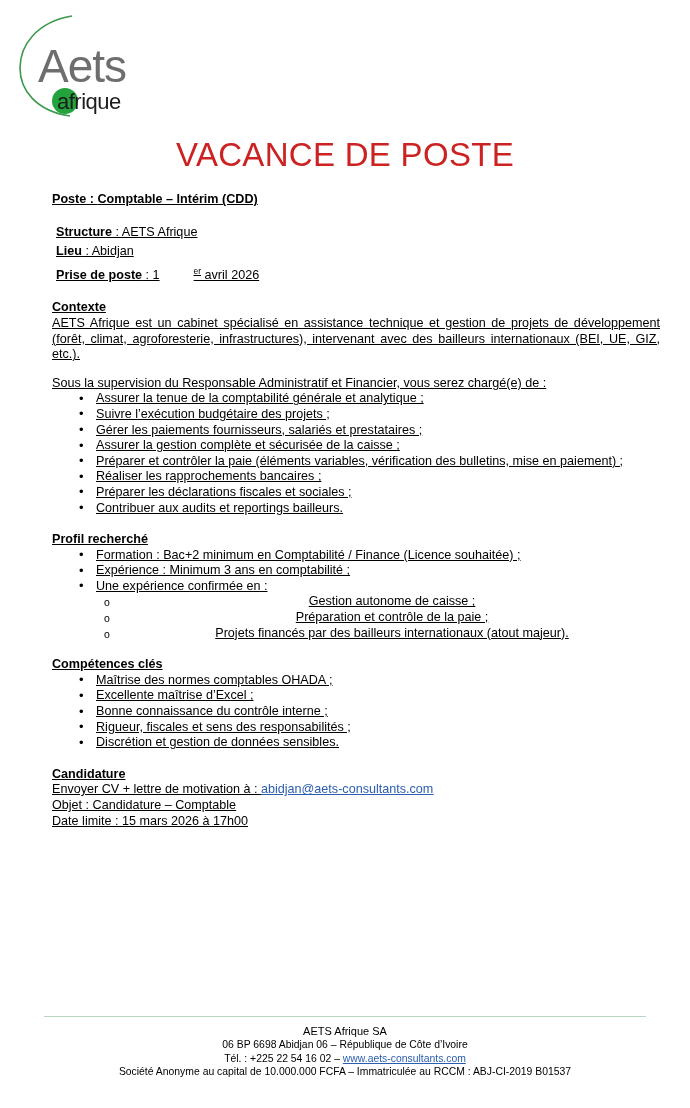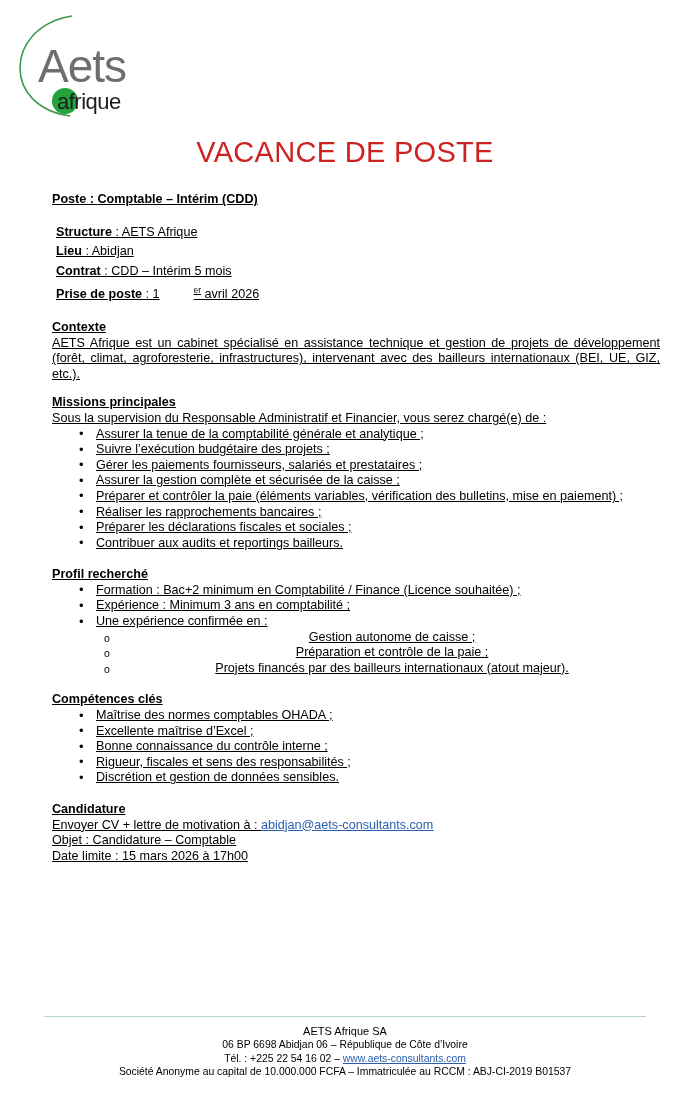--- a/index.html
+++ b/index.html
@@ -38,21 +38,21 @@
     letter-spacing: -0.5px;
   }
 
   
   #doc-title {
     position: absolute;
     left: 0;
     top: 136px;
     width: 690px;
     text-align: center;
-    font-size: 29px;
+    font-size: 33px;
     font-weight: normal;
     color: #cc2222;
     letter-spacing: 0.3px;
   }
 
   
   #content {
     position: absolute;
     left: 52px;
     top: 192px;
@@ -182,34 +182,30 @@
 
   <div class="gap-m"></div>
 
   <p class="kv">
     <span class="b">Structure</span><span> : AETS Afrique</span>
   </p>
   <p class="kv">
     <span class="b">Lieu</span><span> : Abidjan</span>
   </p>
   <p class="kv">
-    <span class="b">Contrat</span><span> : CDD – Intérim 5 mois</span>
-  </p>
-  <p class="kv">
     <span class="b">Prise de poste</span><span> : 1</span><sup class="ord">er</sup><span> avril 2026</span>
   </p>
 
   <div class="gap-m"></div>
 
   <p class="heading">Contexte</p>
   <p class="para">AETS Afrique est un cabinet spécialisé en assistance technique et gestion de projets de développement (forêt, climat, agroforesterie, infrastructures), intervenant avec des bailleurs internationaux (BEI, UE, GIZ, etc.).</p>
 
   <div class="gap-m"></div>
 
-  <p class="heading">Missions principales</p>
   <p class="para-left">Sous la supervision du Responsable Administratif et Financier, vous serez chargé(e) de :</p>
   <ul class="lvl1">
     <li>Assurer la tenue de la comptabilité générale et analytique ;</li>
     <li>Suivre l’exécution budgétaire des projets ;</li>
     <li>Gérer les paiements fournisseurs, salariés et prestataires ;</li>
     <li>Assurer la gestion complète et sécurisée de la caisse ;</li>
     <li>Préparer et contrôler la paie (éléments variables, vérification des bulletins, mise en paiement) ;</li>
     <li>Réaliser les rapprochements bancaires ;</li>
     <li>Préparer les déclarations fiscales et sociales ;</li>
     <li>Contribuer aux audits et reportings bailleurs.</li>

